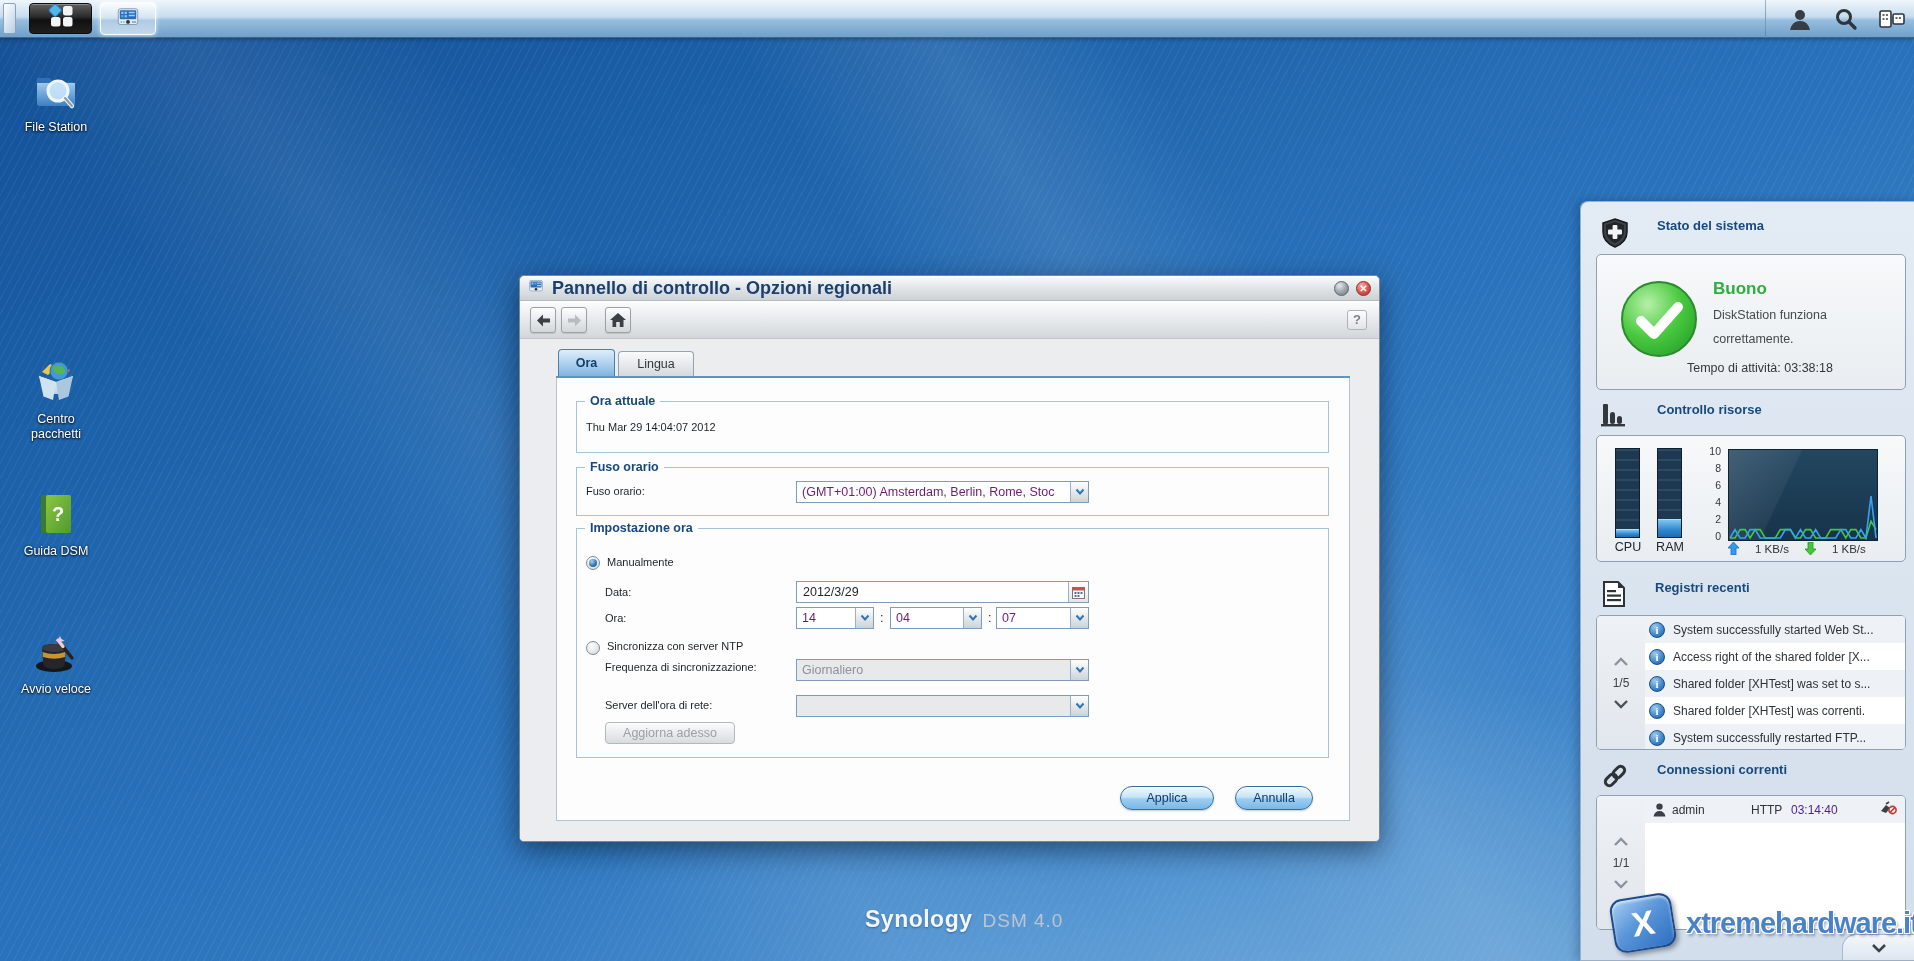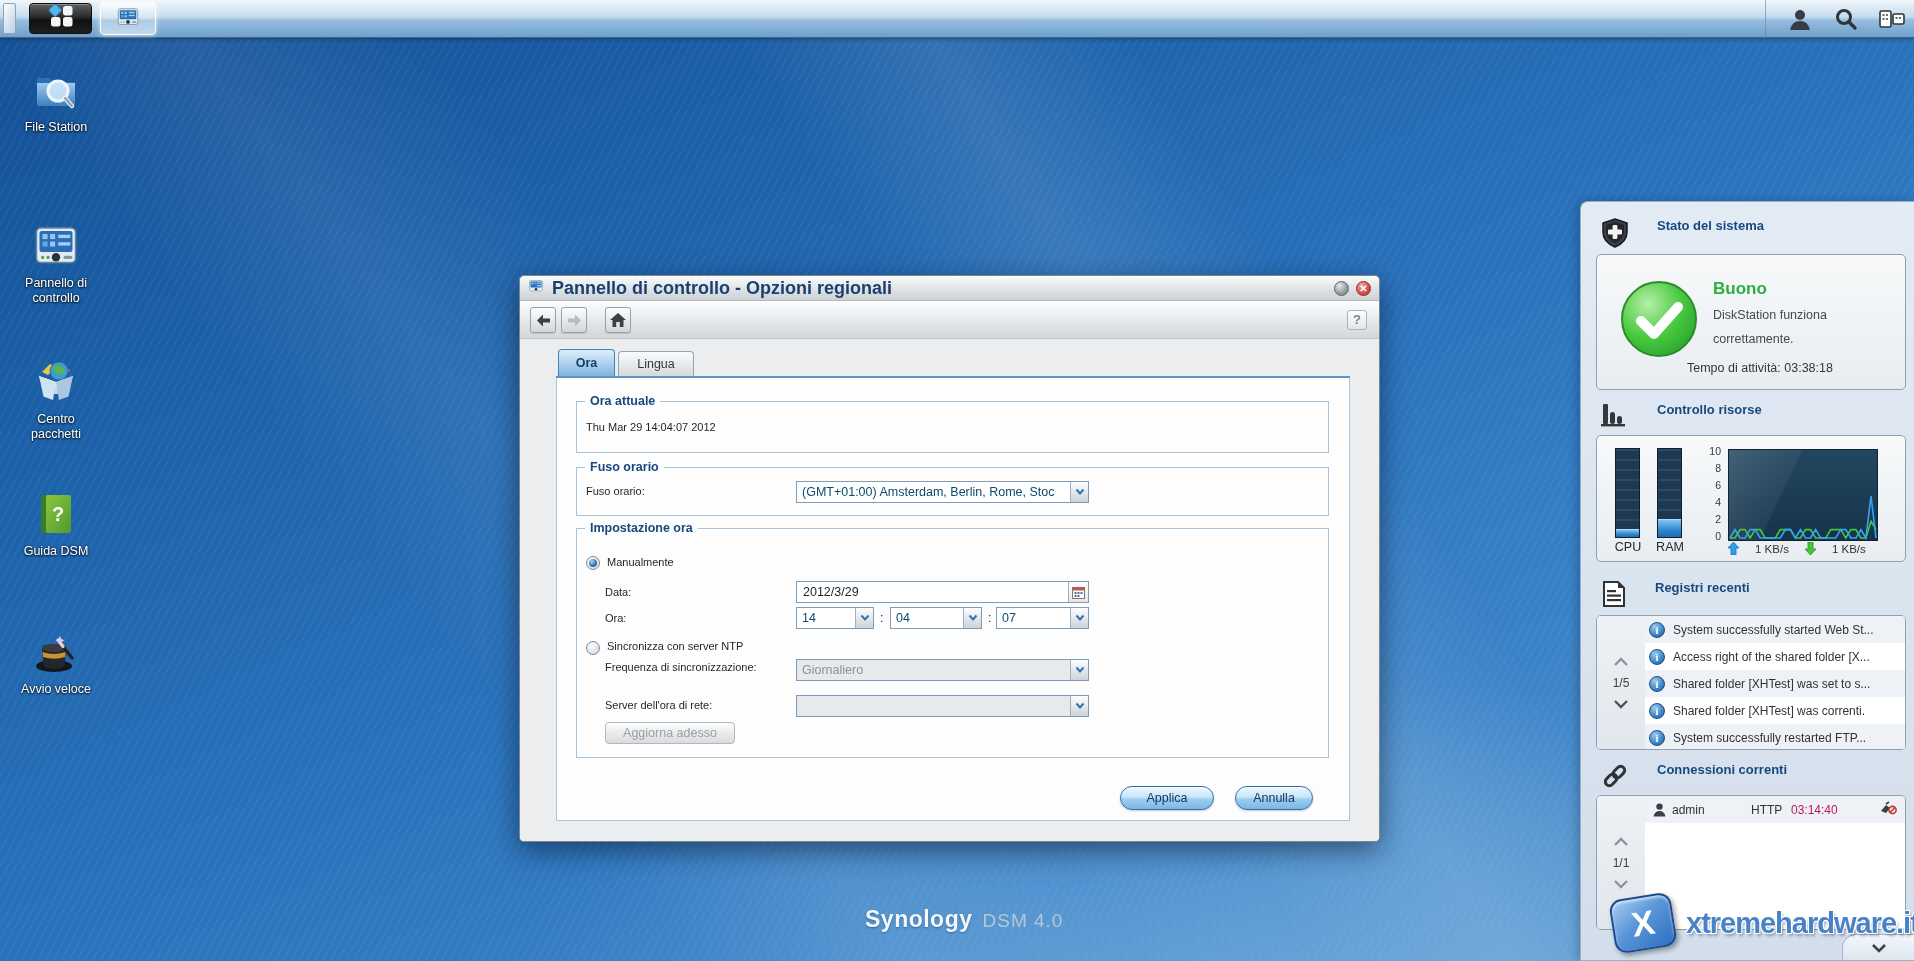--- a/index.html
+++ b/index.html
@@ -70,21 +70,21 @@
   .fs{position:absolute;border:1px solid #a6c3da;background:transparent}
   .fs .legend{position:absolute;top:-8px;left:8px;background:#fdfdfd;padding:0 5px;
     font-size:12.5px;font-weight:bold;color:#17497f}
   .flabel{position:absolute;font-size:11px;color:#1e2226}
   .radio{position:absolute;width:14px;height:14px;border-radius:50%;border:1px solid #7e8a93;cursor:pointer;
     background:radial-gradient(circle at 35% 30%,#ffffff,#dde2e6 70%,#c7cdd2)}
   .radio.checked::after{content:"";position:absolute;left:2px;top:2px;width:8px;height:8px;border-radius:50%;
     background:radial-gradient(circle at 35% 30%,#a8d4f2,#2f72ad 60%,#184f83)}
 
   .combo{position:absolute;height:22px;background:#fff;border:1px solid #7f9db9;display:flex;cursor:pointer}
-  .combo .cval{flex:1;font-size:12.5px;color:#0c4a6e;line-height:20px;padding:0 5px;overflow:hidden;white-space:nowrap}
+  .combo .cval{flex:1;font-size:12.5px;color:#701a75;line-height:20px;padding:0 5px;overflow:hidden;white-space:nowrap}
   .combo .trig{width:18px;border-left:1px solid #9ab0c4;background:linear-gradient(#fefefe,#dfe4e8 60%,#ccd3d9);
     display:flex;align-items:center;justify-content:center}
   .combo.disabled{background:#e7e9ea}
   .combo.disabled .cval{color:#8b9298}
   .datefield{position:absolute;height:22px;background:#fff;border:1px solid #7f9db9;display:flex}
   .datefield .cval{flex:1;font-size:12.5px;color:#1e2226;line-height:20px;padding:0 6px}
   .datefield .trig{width:20px;border-left:1px solid #9ab0c4;background:linear-gradient(#fefefe,#e3e7ea);
     display:flex;align-items:center;justify-content:center;cursor:pointer}
   .colon{position:absolute;font-size:12.5px;color:#1e2226}
 
@@ -123,21 +123,21 @@
   .graph{position:absolute;border:1px solid #0e2335;background:
     linear-gradient(115deg, rgba(255,255,255,.14) 0%, rgba(255,255,255,.05) 38%, transparent 39%),
     linear-gradient(#234760,#16334b)}
   .ytick{position:absolute;font-size:10.5px;color:#33383d;width:18px;text-align:right}
   .netlegend{position:absolute;display:flex;align-items:center;gap:16px;font-size:11.5px;color:#2e3338}
 
   .conn-row{position:absolute;left:48px;right:0;top:0;height:27px;background:#eef1f5;display:flex;align-items:center;padding:0 8px}
   .conn-area{position:absolute;left:48px;right:0;top:27px;bottom:0;background:#fff}
   .conn-row .u{font-size:12px;color:#2e3338;margin-left:6px}
   .conn-row .p{font-size:12px;color:#2e3338;position:absolute;left:106px}
-  .conn-row .tm{font-size:12px;color:#be185d;position:absolute;left:146px}
+  .conn-row .tm{font-size:12px;color:#4c1d95;position:absolute;left:146px}
   .kick{position:absolute;right:8px;cursor:pointer}
   .collapse{position:absolute;right:0;bottom:0;width:72px;height:26px;border:1px solid #a8bacd;border-bottom:none;border-right:none;
     border-radius:14px 0 0 0;background:linear-gradient(#f4f7fa,#dde6f0);display:flex;align-items:center;justify-content:center;cursor:pointer}
 
   
   .synologo{position:absolute;left:865px;top:906px;display:flex;align-items:baseline;gap:10px;z-index:4}
   .synologo .a{font-size:23px;font-weight:bold;color:#f4f7fa;letter-spacing:.5px;text-shadow:0 1px 2px rgba(0,30,60,.4)}
   .synologo .b{font-size:19px;color:#b9c6d2;letter-spacing:1px}
   .watermark{position:absolute;left:1612px;top:896px;z-index:50;display:flex;align-items:center}
   .wm-tile{width:62px;height:54px;border-radius:12px;transform:rotate(-9deg);border:2px solid #1c4c8e;
@@ -219,39 +219,20 @@
             </linearGradient>
           </defs>
         <circle cx="26" cy="25" r="10" fill="#cfe8fa" fill-opacity=".85" stroke="#eef6fd" stroke-width="3"></circle>
         <line x1="33" y1="32" x2="40" y2="40" stroke="#e8f2fb" stroke-width="4.4" stroke-linecap="round"></line>
         <line x1="33" y1="32" x2="40" y2="40" stroke="#8a9aa8" stroke-width="2" stroke-linecap="round"></line>
       </svg>
     </div>
     <div class="lbl">File Station</div>
   </div>
 
-  <div class="desk" style="top:222px">
-    <div class="ico">
-      <svg width="48" height="48" viewBox="0 0 32 32">
-        <rect x="3" y="4" width="26" height="23" rx="3" fill="#e3ecf4" stroke="#6a87a0"></rect>
-        <rect x="5" y="6" width="22" height="14" rx="1.5" fill="#2d6db8"></rect>
-        <rect x="7" y="8" width="3.4" height="3.4" fill="#8fc7ee"></rect>
-          <rect x="12" y="8" width="3.4" height="3.4" fill="#8fc7ee"></rect>
-        <rect x="7" y="13" width="3.4" height="3.4" fill="#5ea9dd"></rect>
-          <rect x="12" y="13" width="3.4" height="3.4" fill="#8fc7ee"></rect>
-        <rect x="17.5" y="8.5" width="8" height="2.2" fill="#9fd2f2"></rect>
-          <rect x="17.5" y="13.5" width="8" height="2.2" fill="#9fd2f2"></rect>
-        <circle cx="16" cy="23.5" r="2.8" fill="#2b3138"></circle>
-        <rect x="6" y="22.5" width="2.2" height="2.2" rx="1.1" fill="#4aa84a"></rect>
-          <rect x="9.6" y="22.5" width="2.2" height="2.2" rx="1.1" fill="#4aa84a"></rect>
-        <rect x="21" y="22.5" width="6" height="2.2" rx="1.1" fill="#8a949e"></rect>
-      </svg>
-    </div>
-    <div class="lbl">Pannello di controllo</div>
-  </div>
 
   <div class="desk" style="top:358px">
     <div class="ico">
       <svg width="48" height="48" viewBox="0 0 48 48">
         <path d="M10 14 l8 -8 6 3 -8 8 z" fill="#e8c94a"></path>
         <path d="M30 7 l8 5 -5 7 -8 -5 z" fill="#e07a4a"></path>
         <circle cx="27" cy="13" r="9" fill="#3f9ad6" stroke="#2b6f9e"></circle>
         <path d="M21 9 q4 -3 8 -1 q4 2 4 6 q-3 3 -7 2 q-5 -1 -5 -7z" fill="#58b553"></path>
         <path d="M7 18 l17 6 17 -6 -6 16 a3 3 0 0 1 -2.5 2 H15 a3 3 0 0 1 -2.6 -2z" fill="url(#bxg)"></path>
         <path d="M7 18 l17 6 -3 18 -9.5 -3.5 z" fill="#cfe3f2"></path>

